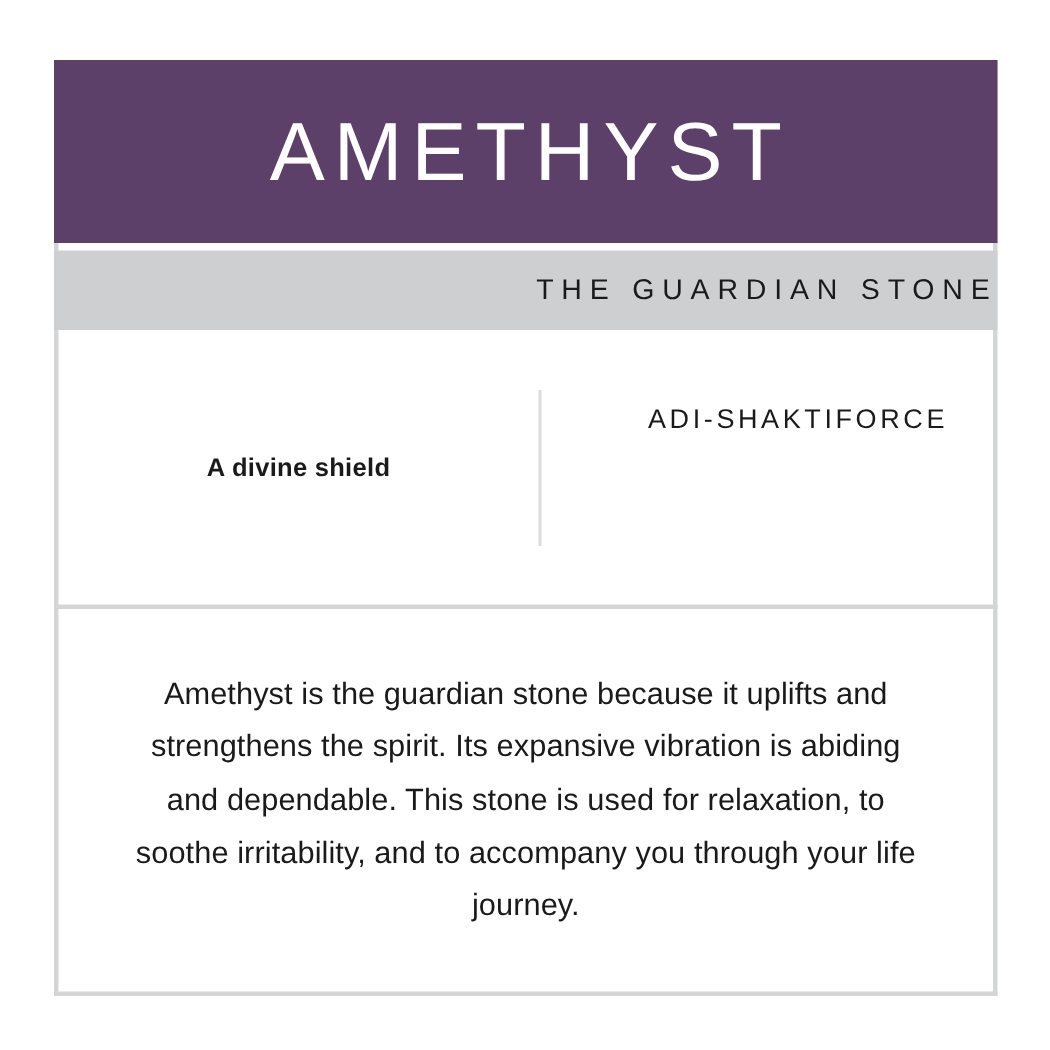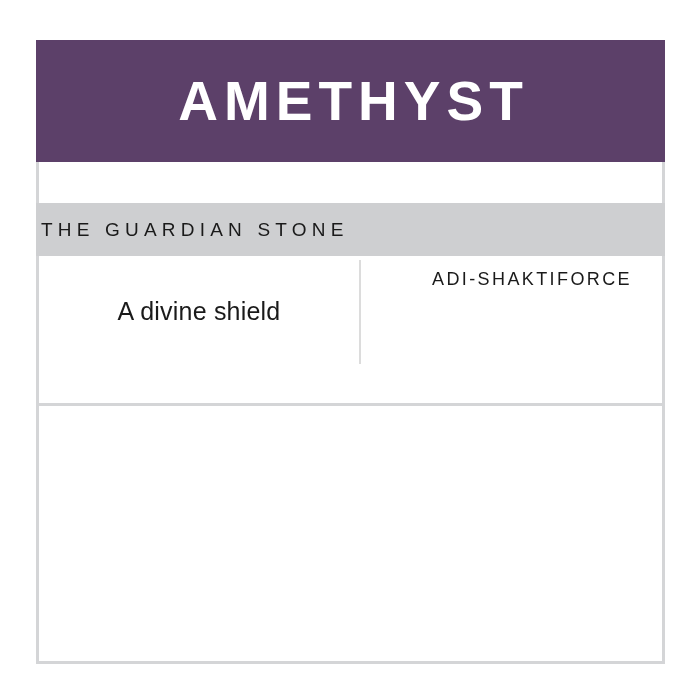--- a/index.html
+++ b/index.html
@@ -36,39 +36,38 @@
     height: 122px;
     background: #5c4069;
     display: flex;
     align-items: center;
     justify-content: center;
   }
   .title-text {
     color: #ffffff;
     font-family: "Liberation Sans", sans-serif;
     font-size: 55px;
-    font-weight: 700;
+    font-weight: 400;
     letter-spacing: 6px;
     line-height: 1;
     white-space: nowrap;
     padding-left: 6px;
   }
 
   
   .subtitle-band {
     position: absolute;
     left: -3px;
     top: 127px;
     width: 629px;
     height: 53px;
     background: #cecfd1;
     display: flex;
     align-items: center;
-    justify-content: flex-start;
-    margin-top: 36px;
+    justify-content: flex-end;
   }
   .subtitle-text {
     color: #1a1a1a;
     font-family: "Liberation Sans", sans-serif;
     font-size: 19px;
     font-weight: 400;
     letter-spacing: 5.2px;
     line-height: 1;
     white-space: nowrap;
     padding-left: 5px;
@@ -86,22 +85,22 @@
   }
   .tagline-col {
     width: 320px;
     display: flex;
     justify-content: center;
     align-items: center;
   }
   .tagline-text {
     color: #1a1a1a;
     font-family: "Liberation Sans", sans-serif;
-    font-size: 25px;
-    font-weight: 400;
+    font-size: 17px;
+    font-weight: 700;
     line-height: 1.38;
     text-align: center;
     letter-spacing: 0.2px;
   }
   .attr-divider {
     width: 2px;
     height: 104px;
     background: #dcdcdc;
     flex: 0 0 auto;
   }
@@ -183,14 +182,17 @@
 
     <div class="keywords-col">
       <p class="keyword">ADI-SHAKTI</p>
       <p class="keyword">FORCE</p>
     </div>
 
   </div>
 
   <div class="section-divider"></div>
 
+  <div class="description-section">
+    <p class="description-text">Amethyst is the guardian stone because it uplifts and strengthens the spirit. Its expansive vibration is abiding and dependable. This stone is used for relaxation, to soothe irritability, and to accompany you through your life journey.</p>
+  </div>
 
 </div>
 
 </body></html>

